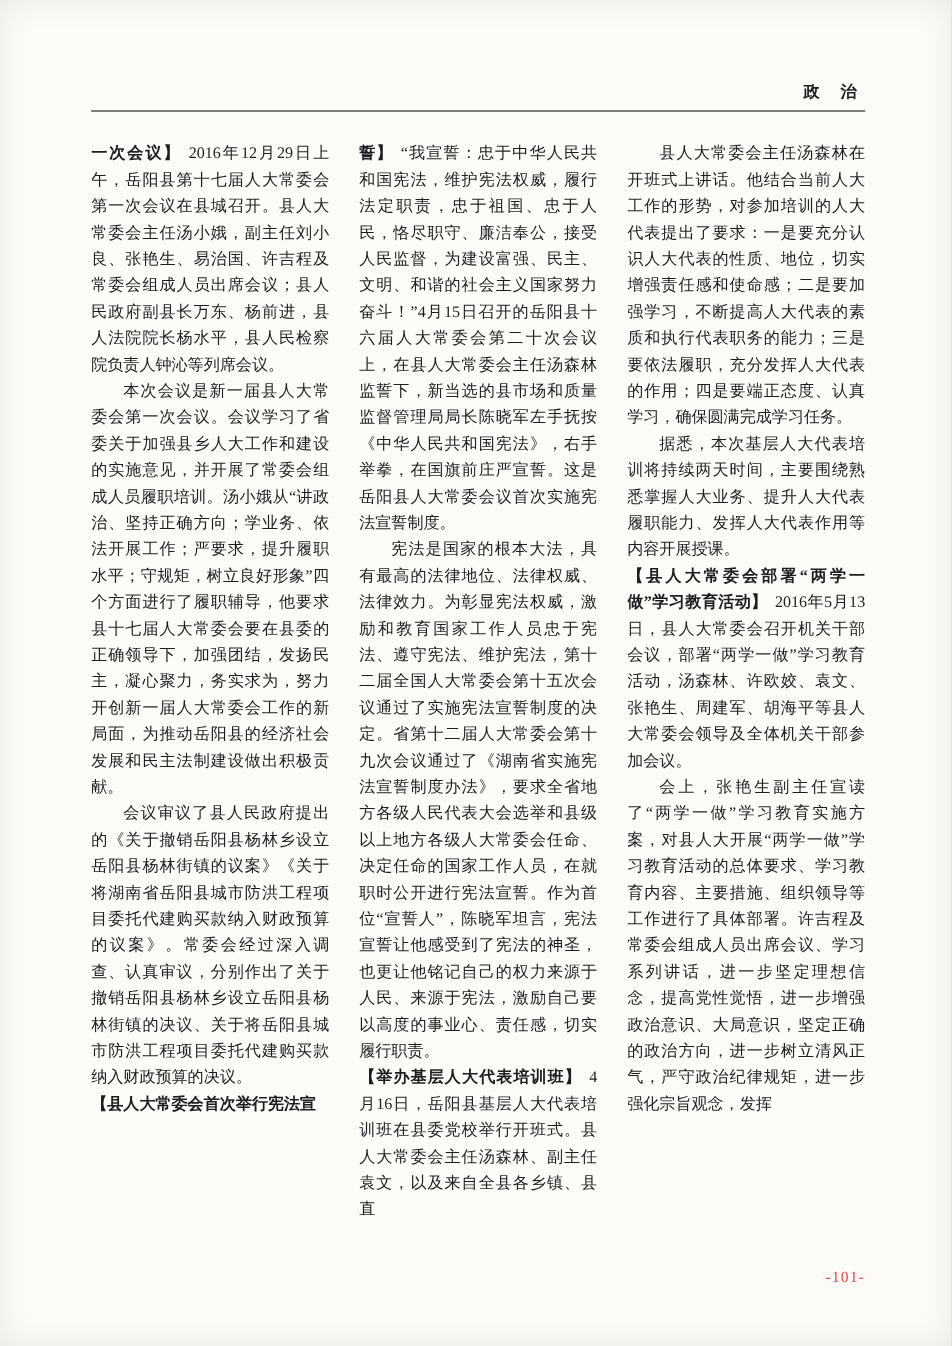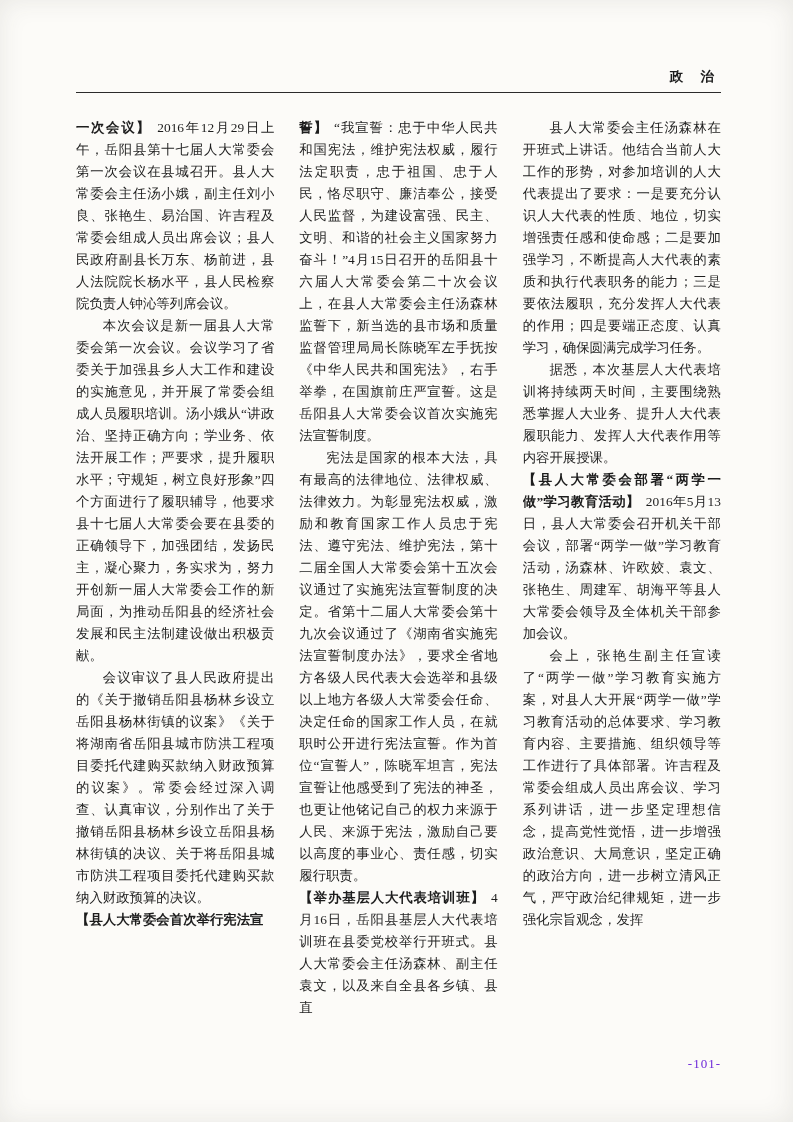--- a/index.html
+++ b/index.html
@@ -64,21 +64,21 @@
     letter-spacing: 3px;
     margin: 22px 0 18px 0;
     text-indent: 0;
   }
   .page-number {
     position: absolute;
     right: 72px;
     bottom: 50px;
     font-size: 13px;
     letter-spacing: 1px;
-    color: #6d28d9;
+    color: #ef4444;
   }
 </style>
 </head>
 <body>
 
 <div class="page">
 
   <div class="header">
     <div class="section-label">政 治</div>
     <hr class="rule">

